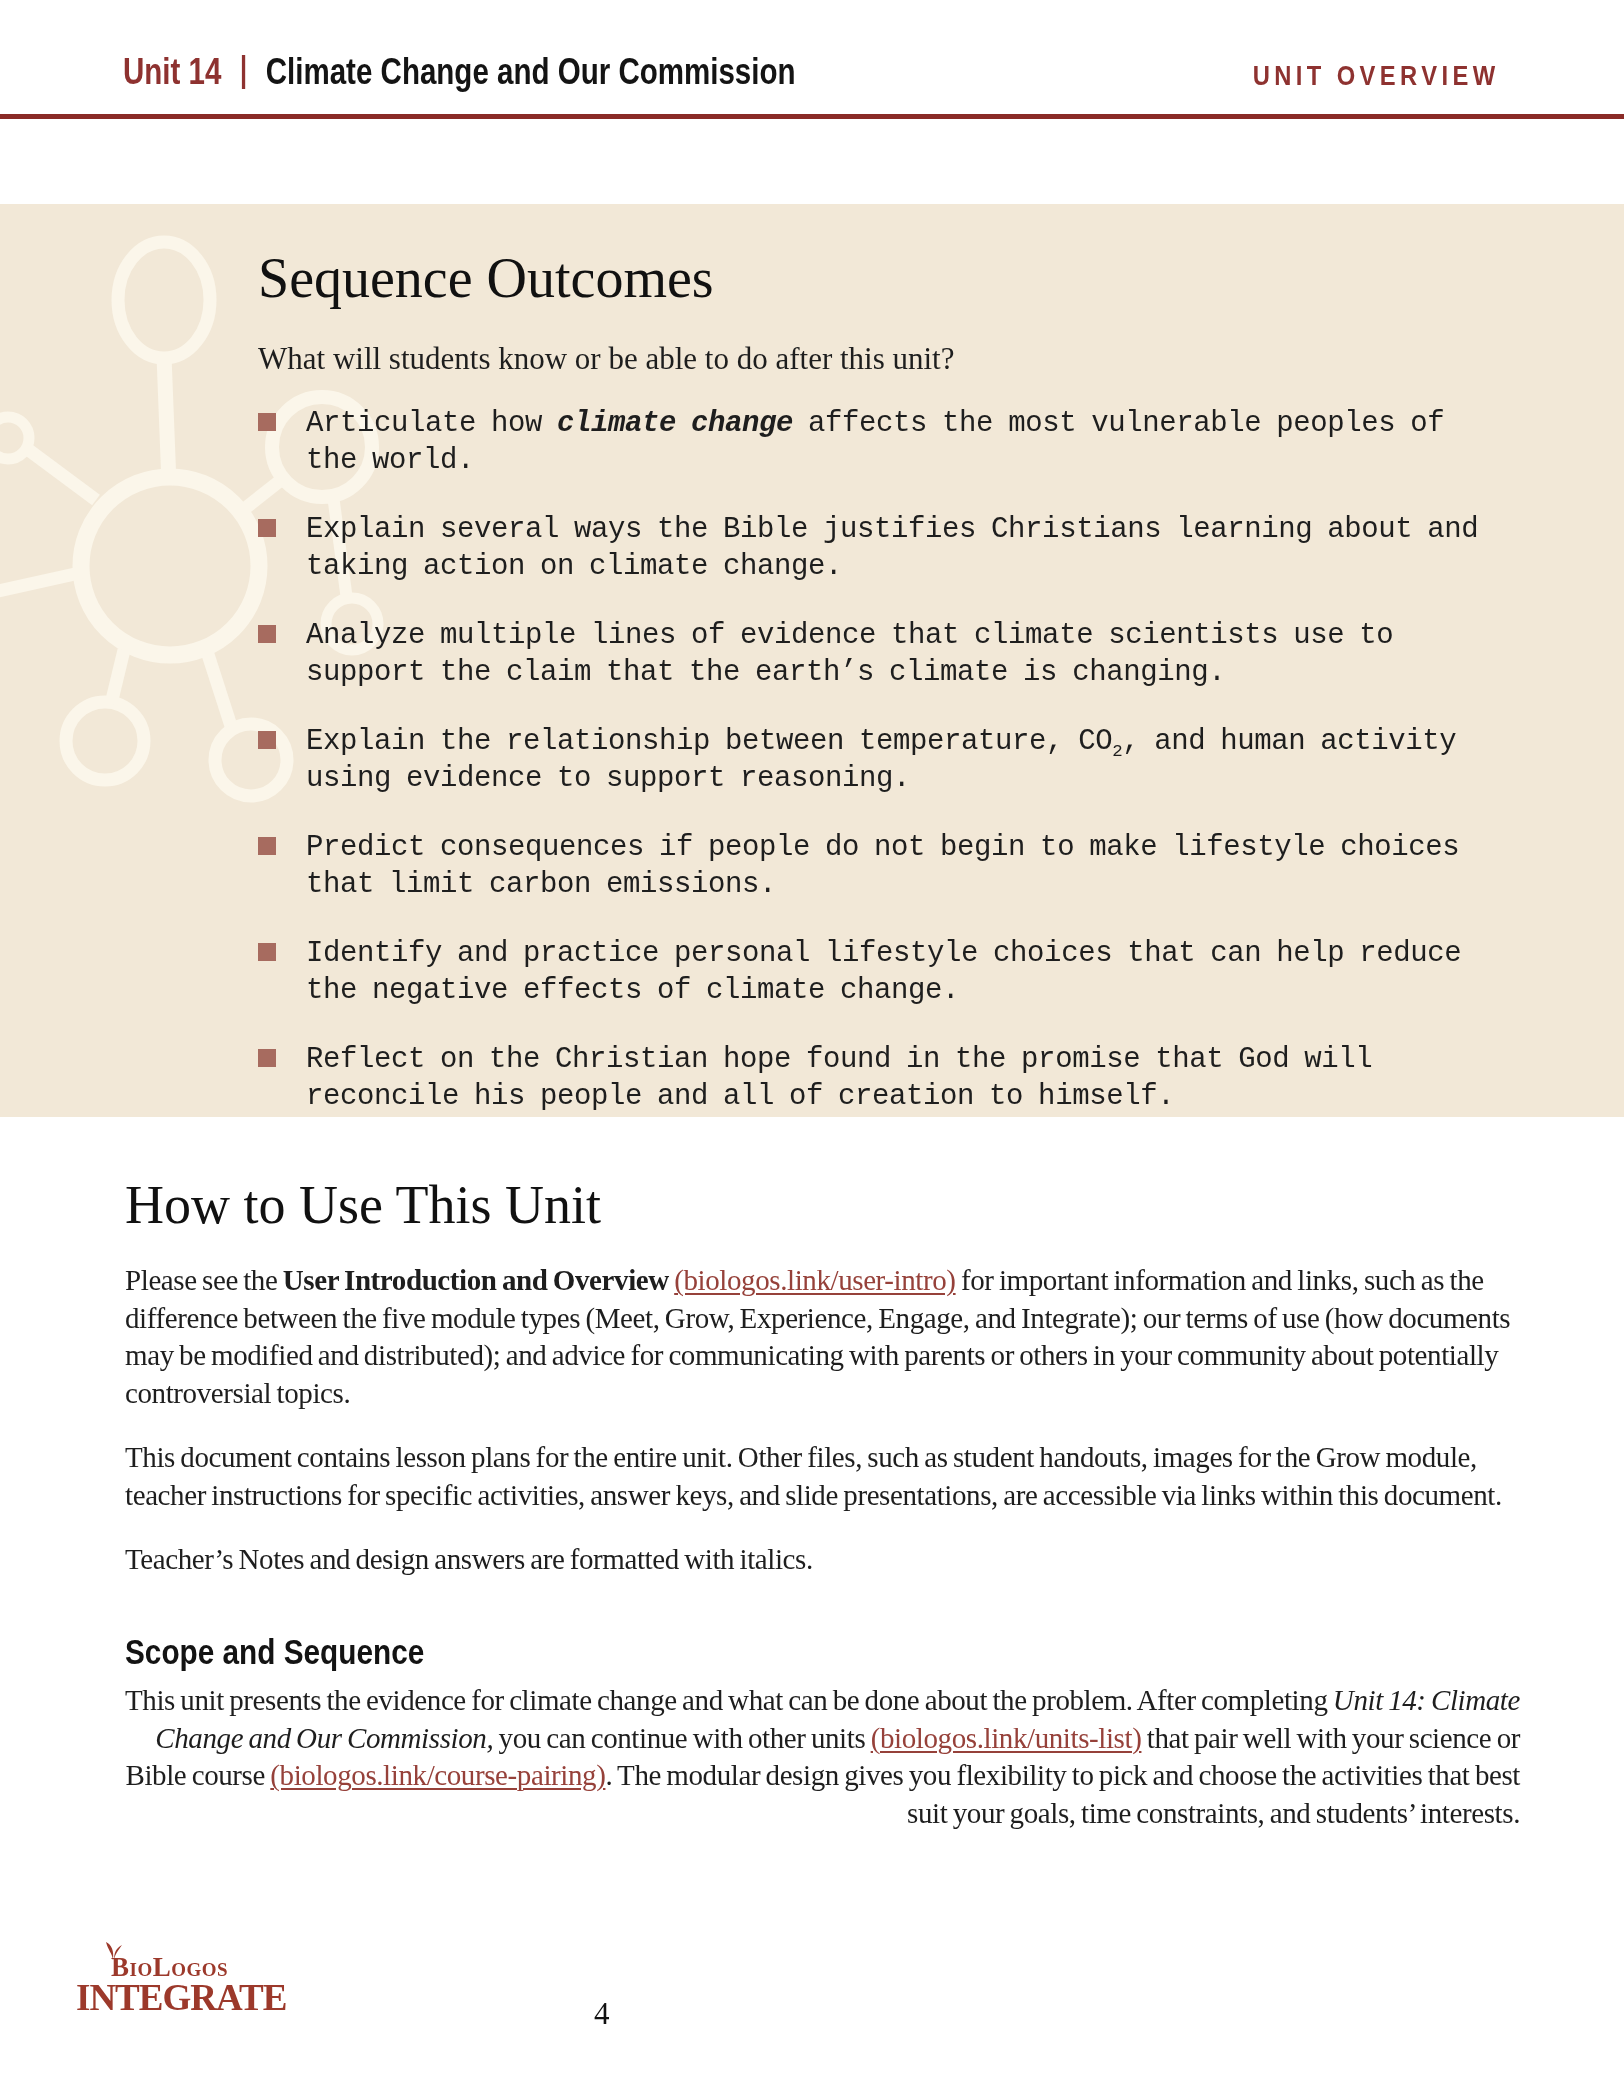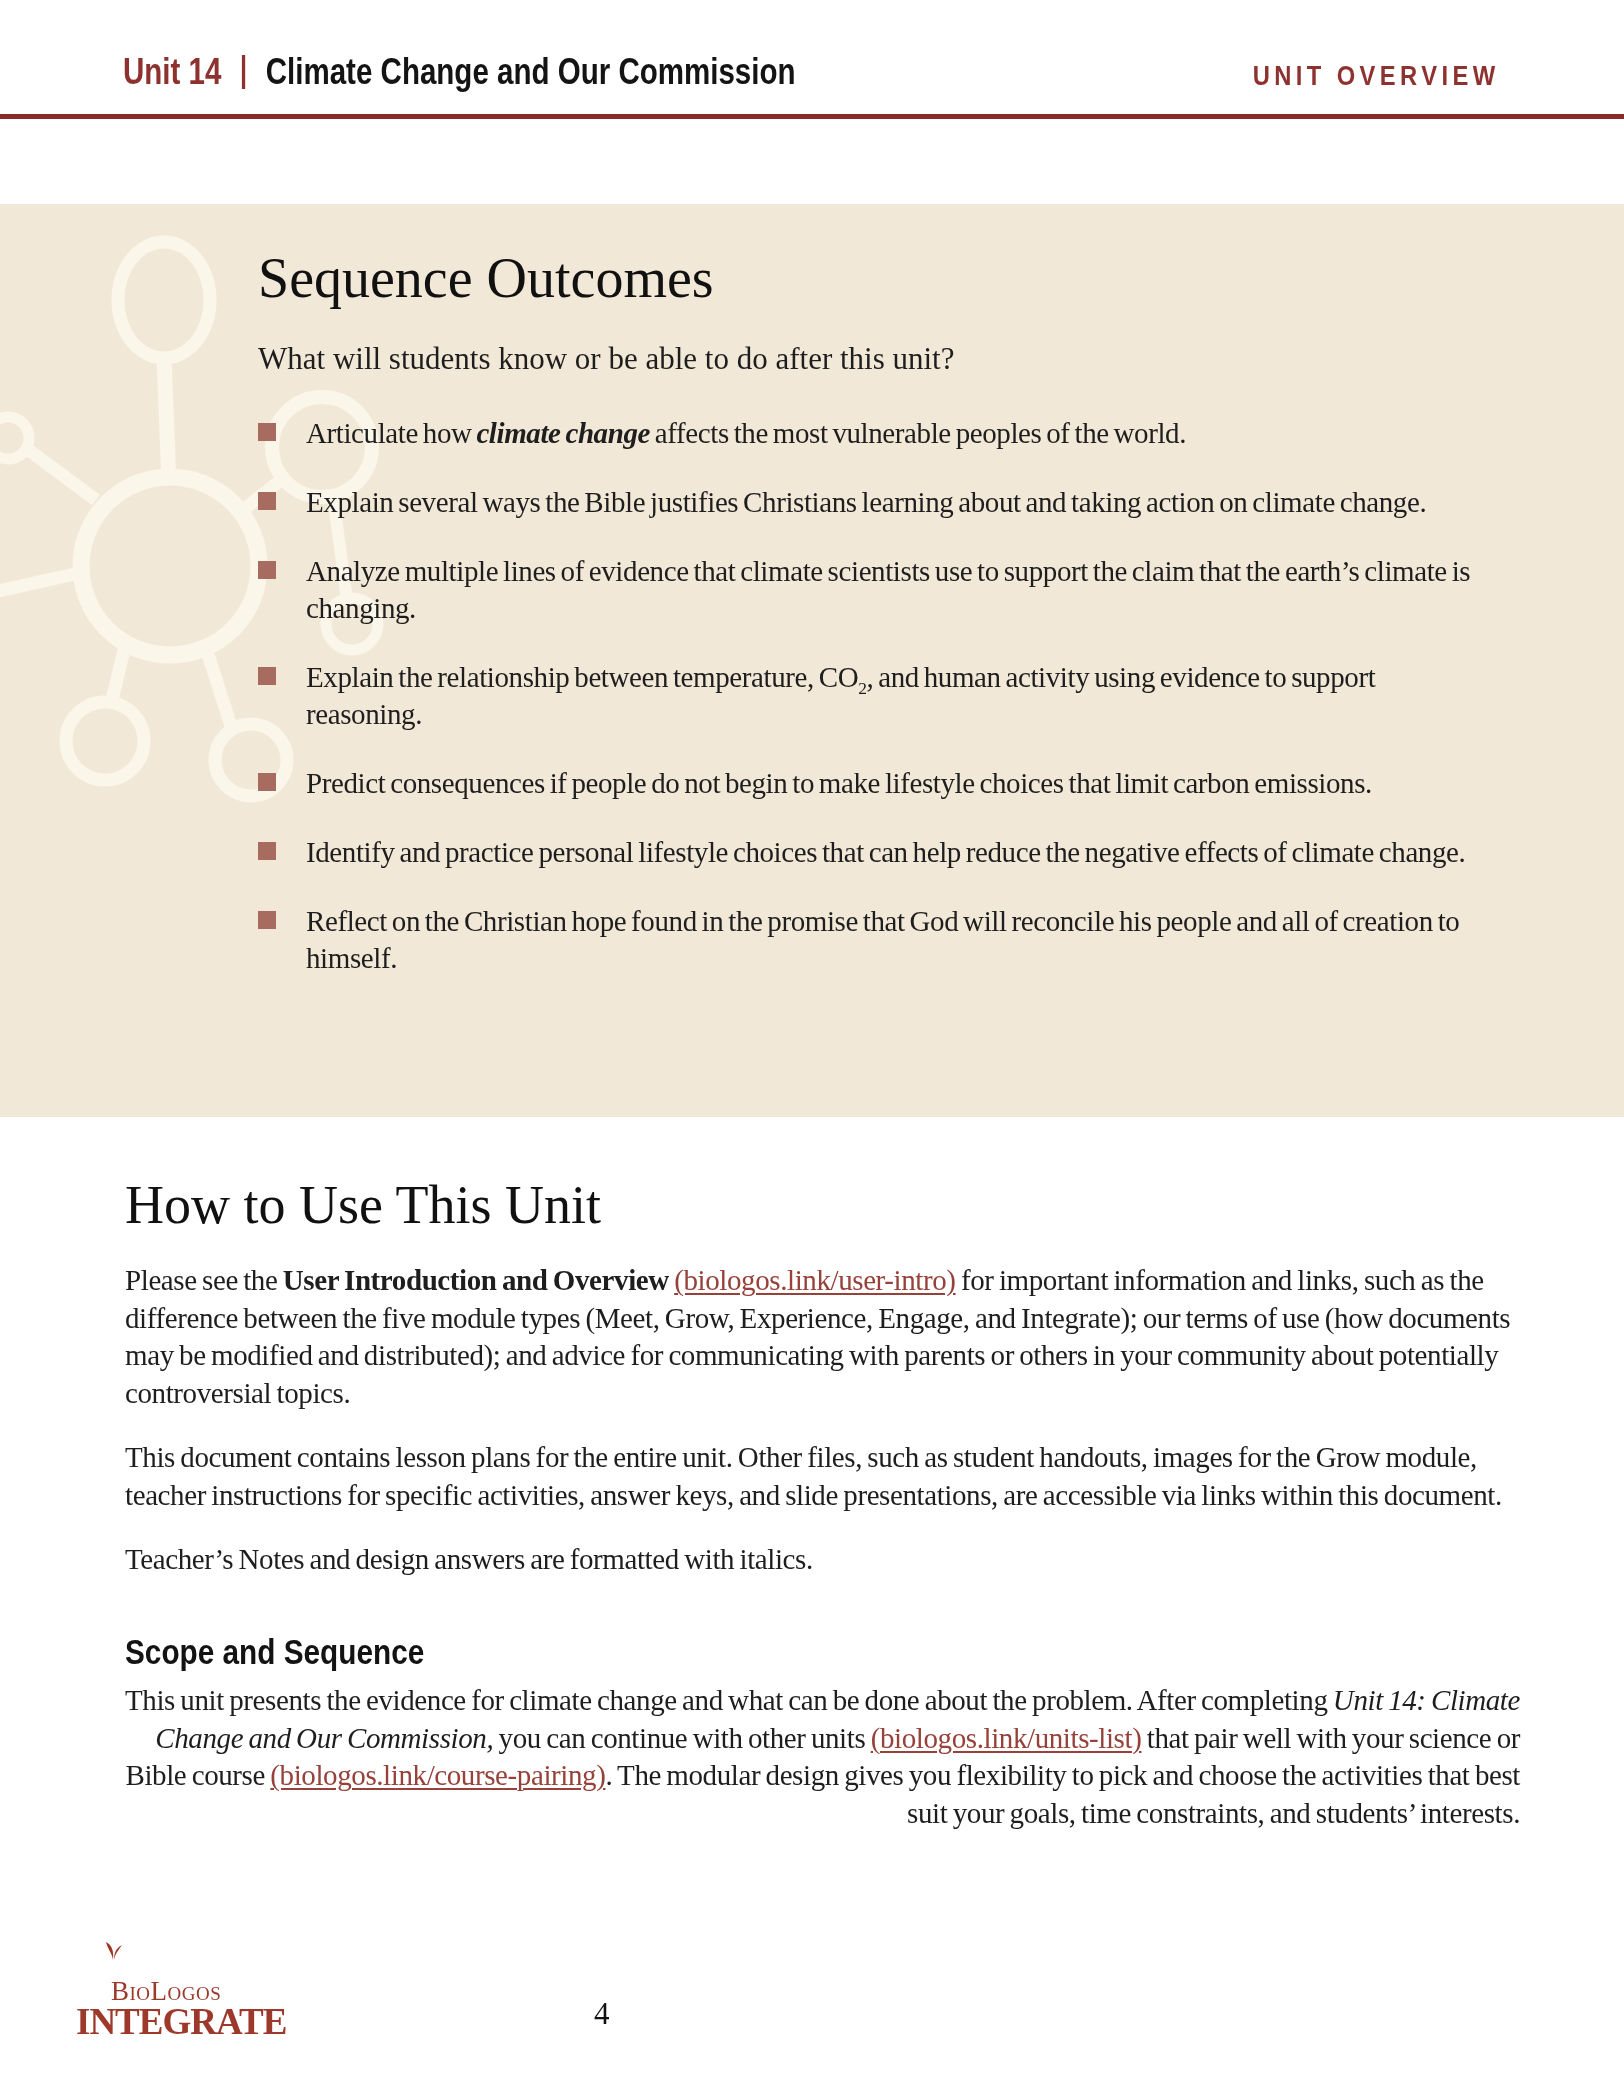--- a/index.html
+++ b/index.html
@@ -25,43 +25,43 @@
     letter-spacing:5px;color:var(--red);line-height:1;}
   .hdr-rule{position:absolute;top:114px;left:0;width:1624px;height:5px;background:var(--rule);}
   
   .outcomes{position:absolute;top:204px;left:0;width:1624px;height:913px;
     background:var(--beige);overflow:hidden;}
   .molecule{position:absolute;left:0;top:0;}
   .molecule ellipse,.molecule circle,.molecule line{stroke:var(--cream);fill:none;}
   .outcomes-content{position:absolute;left:258px;top:44px;width:1270px;}
   .outcomes-title{font-size:56px;font-weight:400;margin:0;line-height:1.1;color:#111;}
   .outcomes-subtitle{font-size:31px;margin:30px 0 0 0;line-height:1.2;}
-  .outcomes-list{list-style:none;margin:38px 0 0 0;padding:0 0 0 48px;width:1180px;}
+  .outcomes-list{list-style:none;margin:28px 0 0 0;padding:0 0 0 48px;width:1180px;font-family:Liberation Mono, monospace;}
   .outcomes-list li{position:relative;font-size:29px;line-height:37px;margin-bottom:32px;
     letter-spacing:-0.4px;word-spacing:-2px;}
   .outcomes-list li:last-child{margin-bottom:0;}
   .sq{position:absolute;left:-48px;top:8px;width:18px;height:18px;background:var(--bullet);}
   
   .main-col{position:absolute;left:125px;top:1176px;width:1395px;}
   .howto-title{font-size:54px;font-weight:400;margin:0;line-height:1.1;color:#111;}
   .main-col p{font-size:29px;line-height:37.5px;margin:27px 0 0 0;
     letter-spacing:-0.4px;word-spacing:-1.5px;}
   .scope-title{display:block;transform:scaleX(.85);transform-origin:left bottom;
     font-family:"Liberation Sans",sans-serif;font-weight:700;font-size:35px;
     margin:54px 0 0 0;line-height:1.1;color:#131313;}
   .scope-title + p{margin-top:11px;text-align:right;}
   .b{font-weight:700;}
   .i{font-style:italic;}
   .link{color:var(--link);text-decoration:underline;text-decoration-thickness:1.5px;
     text-underline-offset:3px;cursor:pointer;}
   sub{font-size:0.6em;line-height:0;}
   
   .logo{position:absolute;left:76px;top:1954px;color:var(--logo);}
-  .logo-top{font-variant:small-caps;font-weight:400;font-size:27px;letter-spacing:0.5px;
-    margin-left:35px;line-height:1;margin-top:24px;}
+  .logo-top{font-variant:small-caps;font-weight:700;font-size:27px;letter-spacing:0.5px;
+    margin-left:35px;line-height:1;}
   .logo-main{font-size:37px;line-height:0.92;letter-spacing:-1px;font-weight:bold;}
   .leaf{position:absolute;top:-13px;left:29px;}
   .page-num{position:absolute;left:594px;top:1996px;font-size:31px;color:#111;}
 </style>
 </head>
 <body>
 
 <header class="page-header">
   <div class="hdr-left">
     <span class="unit-num">Unit 14</span>

